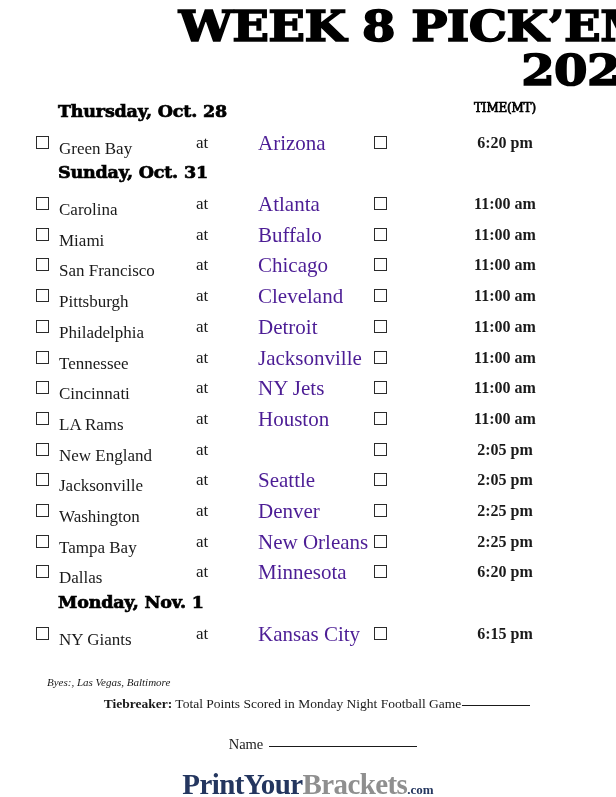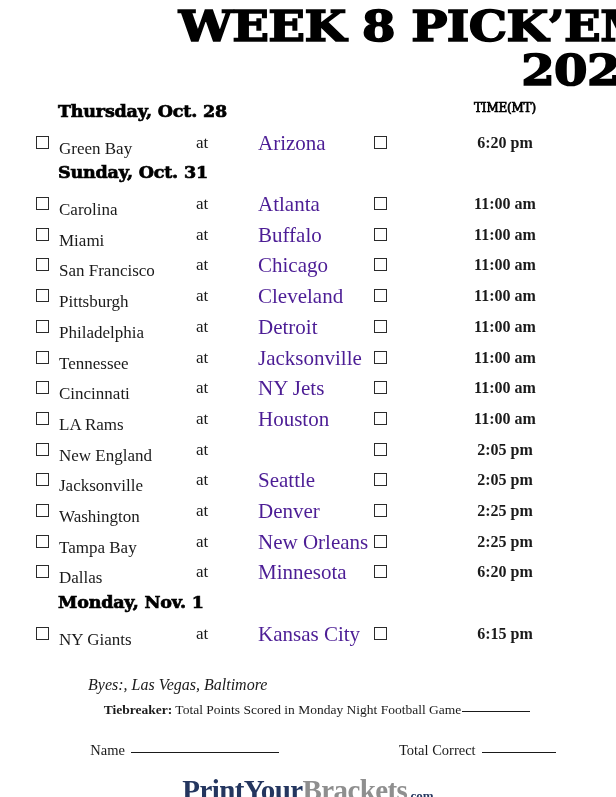--- a/index.html
+++ b/index.html
@@ -126,23 +126,23 @@
   }
 
   
   .footer {
     position: absolute;
     left: 0;
     top: 676px;
     width: 616px;
   }
   .byes-line {
-    margin-left: 88px;
+    margin-left: 47px;
     font-style: italic;
-    font-size: 16px;
+    font-size: 11px;
     color: #1a1a1a;
     white-space: nowrap;
   }
   .tiebreaker-line {
     margin-top: 8px;
     text-align: center;
     font-size: 13.5px;
     color: #1a1a1a;
     white-space: nowrap;
     padding-left: 18px;
@@ -330,21 +330,18 @@
 
   <div class="tiebreaker-line">
     <span class="tiebreaker-label">Tiebreaker:</span>
     <span>Total Points Scored in Monday Night Football Game</span><span class="blank-rule rule-tb"></span>
   </div>
 
   <div class="name-line">
     <span>
       <span>Name</span><span class="blank-rule rule-name"></span>
     </span>
-    <span>
-      <span>Total Correct</span><span class="blank-rule rule-tc"></span>
-    </span>
   </div>
 
   <div class="logo">
     <span class="logo-a">PrintYour</span><span class="logo-b">Brackets</span><span class="logo-c">.com</span>
   </div>
 </div>
 
 </body></html>

